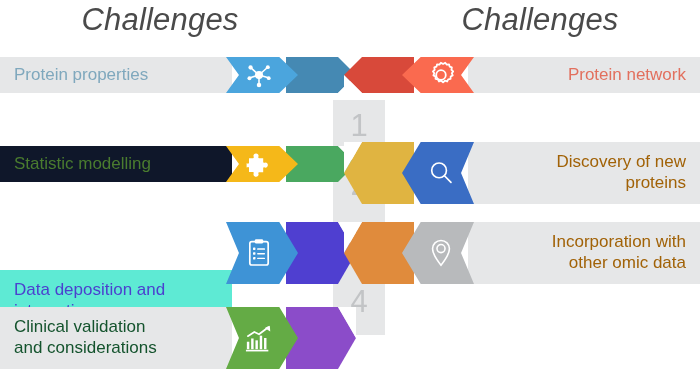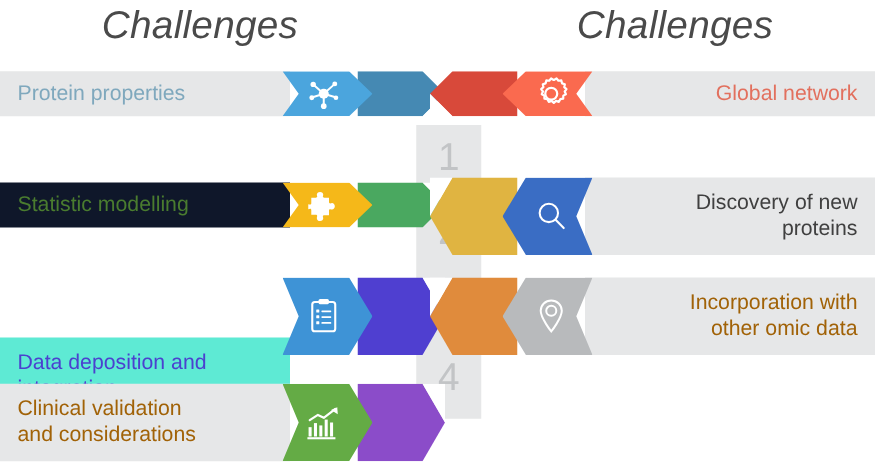--- a/index.html
+++ b/index.html
@@ -210,21 +210,21 @@
             <rect x="11" y="16" width="8.4" height="1.5" rx="0.6"></rect>
             <rect x="11" y="21" width="8.4" height="1.5" rx="0.6"></rect>
           </g>
         </svg>
       </span>
     </div>
   </div>
 
   <div class="row row-left two-line" id="row-l4">
     <div class="bar" style="background: rgb(230, 231, 232);">
-      <div class="bar-text" style="color: #a16207;">Clinical validation
+      <div class="bar-text" style="color: #14532d;">Clinical validation
 and considerations</div>
     </div>
     <div class="ribbon" style="left:286px;width:70px;">
       <svg class="face" viewBox="0 0 70 62" preserveAspectRatio="none" aria-hidden="true">
         <polygon points="0,0 52,0 70,31 52,62 0,62" fill="#8b4cc9"></polygon>
         <polygon points="52,0 70,31 70,0" fill="#ffffff"></polygon>
       </svg>
     </div>
     <div class="hex" style="background:#64ab45;">
       <span class="glyph">
@@ -246,21 +246,21 @@
 
   <div id="center-column" style="background: rgb(230, 231, 232);">
     <div class="center-number" style="top: 10px; color: rgb(194, 196, 198);">1</div>
     <div class="center-number" style="top: 69px; color: rgb(194, 196, 198);">2</div>
     <div class="center-number" style="top: 127px; color: rgb(194, 196, 198);">3</div>
     <div class="center-number" style="top: 186px; color: rgb(194, 196, 198);">4</div>
   </div>
 
   <div class="row row-right" id="row-r1">
     <div class="bar" style="background: rgb(230, 231, 232);">
-      <div class="bar-text" style="color: rgb(226, 112, 94);">Global network</div>
+      <div class="bar-text" style="color: rgb(226, 112, 94);">Protein network</div>
     </div>
     <div class="ribbon" style="right:286px;width:70px;">
       <svg class="face" viewBox="0 0 70 54" preserveAspectRatio="none" aria-hidden="true">
         <polygon points="18,0 70,0 70,54 18,54 0,27" fill="#d8493a"></polygon>
         <polygon points="18,54 0,27 0,54" fill="#ffffff"></polygon>
       </svg>
     </div>
     <div class="hex" style="background:#fa6a4f;">
       <span class="glyph">
         <svg width="30" height="30" viewBox="0 0 32 32">
@@ -268,21 +268,21 @@
             <path d="M16 3.2l2.3 1.0 2.2-1.3 1.6 2.0 2.5-.3.6 2.5 2.4.8-.5 2.5 1.9 1.7-1.5 2.0 1.0 2.3-2.2 1.2-.1 2.6-2.5.4-1.2 2.3-2.4-.8-1.9 1.7-1.9-1.7-2.4.8-1.2-2.3-2.5-.4-.1-2.6-2.2-1.2 1.0-2.3-1.5-2.0 1.9-1.7-.5-2.5 2.4-.8.6-2.5 2.5.3 1.6-2.0 2.2 1.3z"></path>
             <circle cx="16" cy="16" r="5.1"></circle>
           </g>
         </svg>
       </span>
     </div>
   </div>
 
   <div class="row row-right two-line" id="row-r2">
     <div class="bar" style="background: rgb(230, 231, 232);">
-      <div class="bar-text" style="color: #404040;">Discovery of new
+      <div class="bar-text" style="color: #a16207;">Discovery of new
 proteins</div>
     </div>
     <div class="ribbon" style="right:286px;width:70px;">
       <svg class="face" viewBox="0 0 70 62" preserveAspectRatio="none" aria-hidden="true">
         <polygon points="18,0 70,0 70,62 18,62 0,31" fill="#e0b441"></polygon>
         <polygon points="18,0 0,31 0,0" fill="#ffffff"></polygon>
       </svg>
     </div>
     <div class="hex" style="background:#3a6dc4;">
       <span class="glyph">

